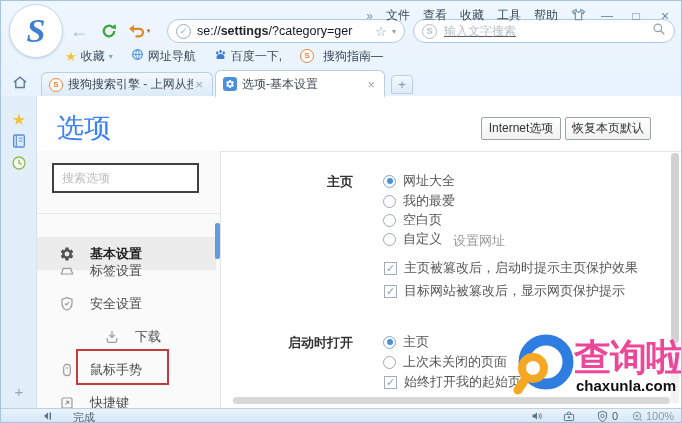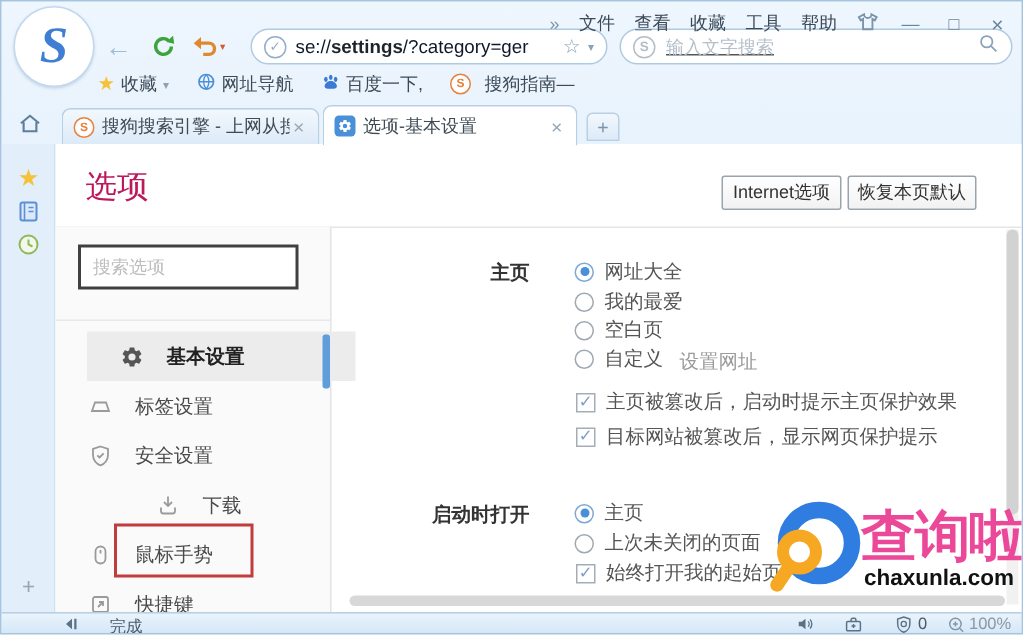--- a/index.html
+++ b/index.html
@@ -60,21 +60,21 @@
     font-size:13px; text-align:center; line-height:17px; z-index:2;}
 
   
   .leftstrip { left:0; top:95px; width:36px; height:312px; background:#e2eefa;
     border-right:1px solid #cfe2f2; z-index:1; }
   .stripicon { position:absolute; left:9px; width:18px; height:18px; display:flex;
     align-items:center; justify-content:center; }
 
   
   .main { left:36px; top:95px; width:645px; height:312px; background:#fff; z-index:2; overflow:hidden; }
-  .pagetitle { left:20px; top:14px; font-size:21px; color:#be185d; }
+  .pagetitle { left:20px; top:14px; font-size:27px; color:#3b82f6; }
   .hbtn { position:absolute; top:21px; height:23px; background:linear-gradient(#fff,#f2f2f2);
     border:1px solid #9aa4ad; border-radius:2px; font-size:12px; color:#333;
     display:flex; align-items:center; justify-content:center; }
   .hr { left:0; top:55px; width:645px; height:1px; background:#e5e5e5; }
 
   .sidebar { left:0; top:55px; width:184px; height:257px; background:#fafafa;
     border-right:1px solid #e4e4e4; }
   .sb-search { position:absolute; left:15px; top:12px; width:147px; height:30px;
     border:2px solid #404040; background:#fff; font-size:12px; color:#555;
     padding:0 8px; outline:none; font-family:inherit; }
@@ -261,21 +261,21 @@
 
     <div class="hbtn" style="left:444px;width:80px;">Internet选项</div>
     <div class="hbtn" style="left:528px;width:86px;">恢复本页默认</div>
 
     <div class="abs hr"></div>
 
     <div class="abs sidebar">
       <input class="sb-search" type="text" placeholder="搜索选项" style="">
       <div class="sb-hr"></div>
 
-      <div class="sb-item active" style="top:70px;margin-left:21px;">
+      <div class="sb-item active" style="top:86px;">
         <svg width="16" height="16" viewBox="0 0 24 24" fill="#555">
             <path d="M19.14 12.94c.04-.3.06-.61.06-.94 0-.32-.02-.64-.07-.94l2.03-1.58a.49.49 0 0 0 .12-.61l-1.92-3.32a.49.49 0 0 0-.59-.22l-2.39.96c-.5-.38-1.03-.7-1.62-.94l-.36-2.54a.48.48 0 0 0-.48-.41h-3.84c-.24 0-.43.17-.47.41l-.36 2.54c-.59.24-1.13.57-1.62.94l-2.39-.96a.49.49 0 0 0-.59.22L2.74 8.87c-.12.21-.08.47.12.61l2.03 1.58c-.05.3-.09.63-.09.94s.02.64.07.94l-2.03 1.58a.49.49 0 0 0-.12.61l1.92 3.32c.12.22.37.29.59.22l2.39-.96c.5.38 1.03.7 1.62.94l.36 2.54c.05.24.24.41.48.41h3.84c.24 0 .44-.17.47-.41l.36-2.54c.59-.24 1.13-.56 1.62-.94l2.39.96c.22.08.47 0 .59-.22l1.92-3.32c.12-.22.07-.47-.12-.61l-2.01-1.58zM12 15.6A3.6 3.6 0 1 1 12 8.4a3.6 3.6 0 0 1 0 7.2z"></path>
           </svg>
         <span>基本设置</span>
       </div>
       <div class="sb-item" style="top:103px;">
         <svg width="16" height="16" viewBox="0 0 24 24">
             <path d="M3.5 16.5 6.5 8h11l3 8.5z" fill="none" stroke="#9a9a9a" stroke-width="1.8"></path>
           </svg>
         <span>标签设置</span>

